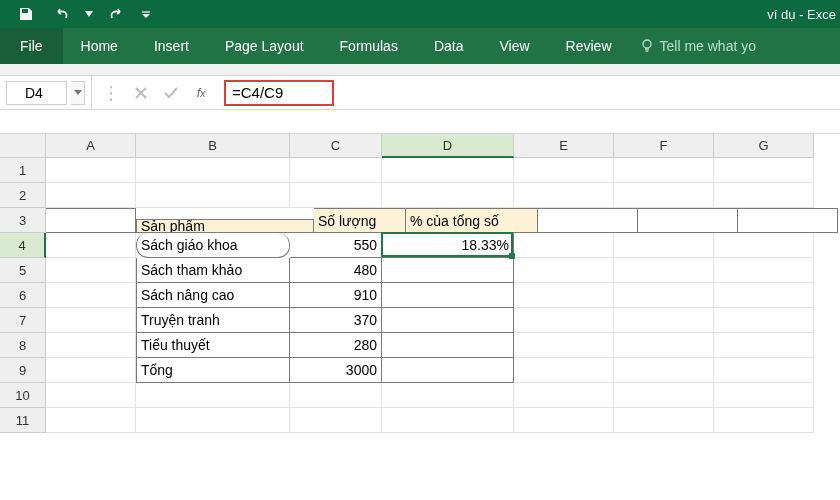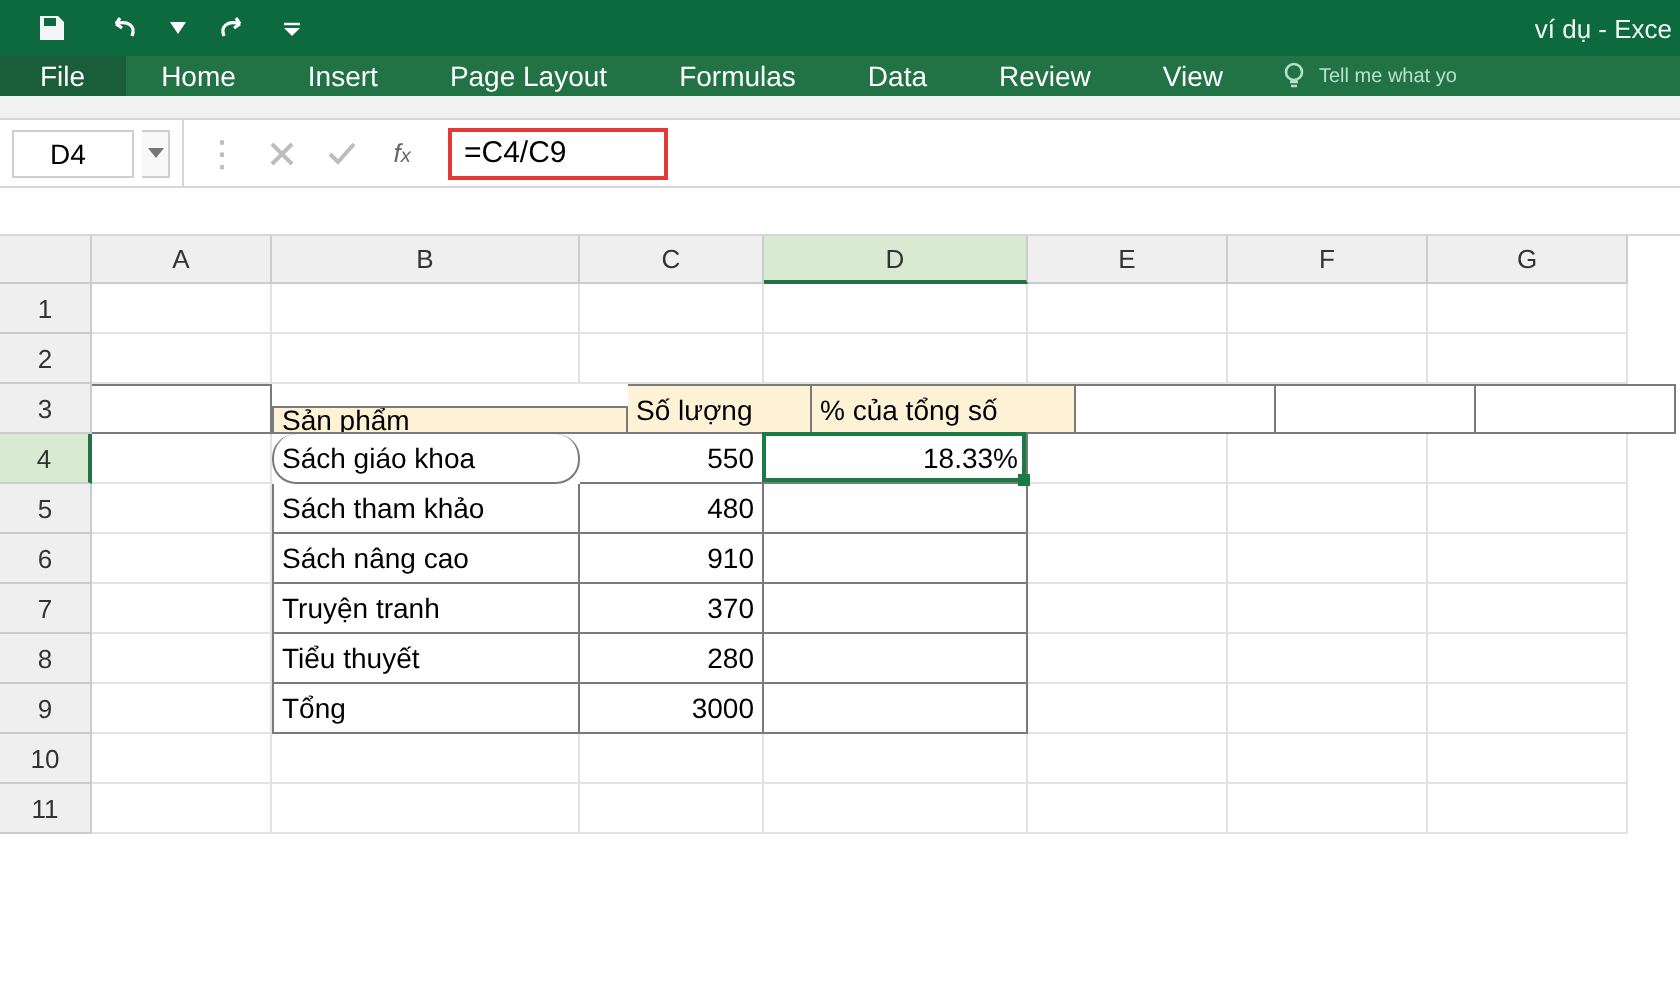--- a/index.html
+++ b/index.html
@@ -5,24 +5,24 @@
   * { box-sizing: border-box; margin: 0; padding: 0; font-family: "Segoe UI", Arial, sans-serif; }
   body { background: #fff; width: 840px; height: 500px; overflow: hidden; position: relative; }
 
   
   .titlebar { background: #0d6a3f; height: 28px; display: flex; align-items: center; color: #fff; font-size: 12px; }
   .titlebar .qat { display: flex; align-items: center; gap: 0; padding-left: 8px; }
   .qat-btn { width: 36px; height: 28px; display: flex; align-items: center; justify-content: center; }
   .titlebar .docname { margin-left: auto; margin-right: 4px; font-size: 13px; opacity: .95; white-space: nowrap; }
 
   
-  .ribbon { background: #217346; height: 20px; display: flex; align-items: stretch; padding-left: 0; }
+  .ribbon { background: #217346; height: 36px; display: flex; align-items: stretch; padding-left: 0; }
   .ribbon .tab { color: #fff; font-size: 14px; padding: 0 18px; display: flex; align-items: center; cursor: pointer; }
   .ribbon .tab.file { background: #1a5d39; padding: 0 20px; }
-  .ribbon .tellme { color: #b7e0cc; font-size: 10px; display: flex; align-items: center; gap: 6px; margin-left: 10px; }
+  .ribbon .tellme { color: #b7e0cc; font-size: 14px; display: flex; align-items: center; gap: 6px; margin-left: 10px; }
   .bulb { width: 14px; height: 14px; }
 
   
   .ribbon-strip { background: #f1f1f1; height: 12px; border-bottom: 1px solid #d6d6d6; }
 
   
   .formula-row { height: 34px; display: flex; align-items: stretch; border-bottom: 1px solid #d6d6d6; background: #fff; }
   .namebox-wrap { width: 92px; border-right: 1px solid #d6d6d6; display: flex; align-items: center; padding: 0 6px; gap: 4px; }
   .namebox { flex: 1; font-size: 14px; border: 1px solid #cfcfcf; height: 24px; padding: 0 18px; display: flex; align-items: center; background: #fff; }
   .name-dd { width: 14px; height: 24px; display: flex; align-items: center; justify-content: center; border: 1px solid #cfcfcf; border-left: none; background: #f8f8f8; }
@@ -94,22 +94,22 @@
   <div class="docname">ví dụ - Exce</div>
 </div>
 
 <div class="ribbon">
   <div class="tab file">File</div>
   <div class="tab">Home</div>
   <div class="tab">Insert</div>
   <div class="tab">Page Layout</div>
   <div class="tab">Formulas</div>
   <div class="tab">Data</div>
+  <div class="tab">View</div>
   <div class="tab">Review</div>
-  <div class="tab">View</div>
   <div class="tellme">
     <svg class="bulb" viewBox="0 0 14 14">
         <circle cx="7" cy="5" r="4" fill="none" stroke="#b7e0cc" stroke-width="1.3"></circle>
         <path stroke="#b7e0cc" stroke-width="1.3" d="M5 10h4M5.5 12h3"></path>
       </svg>
     <span>Tell me what yo</span>
   </div>
 </div>
 <div class="ribbon-strip"></div>
 

